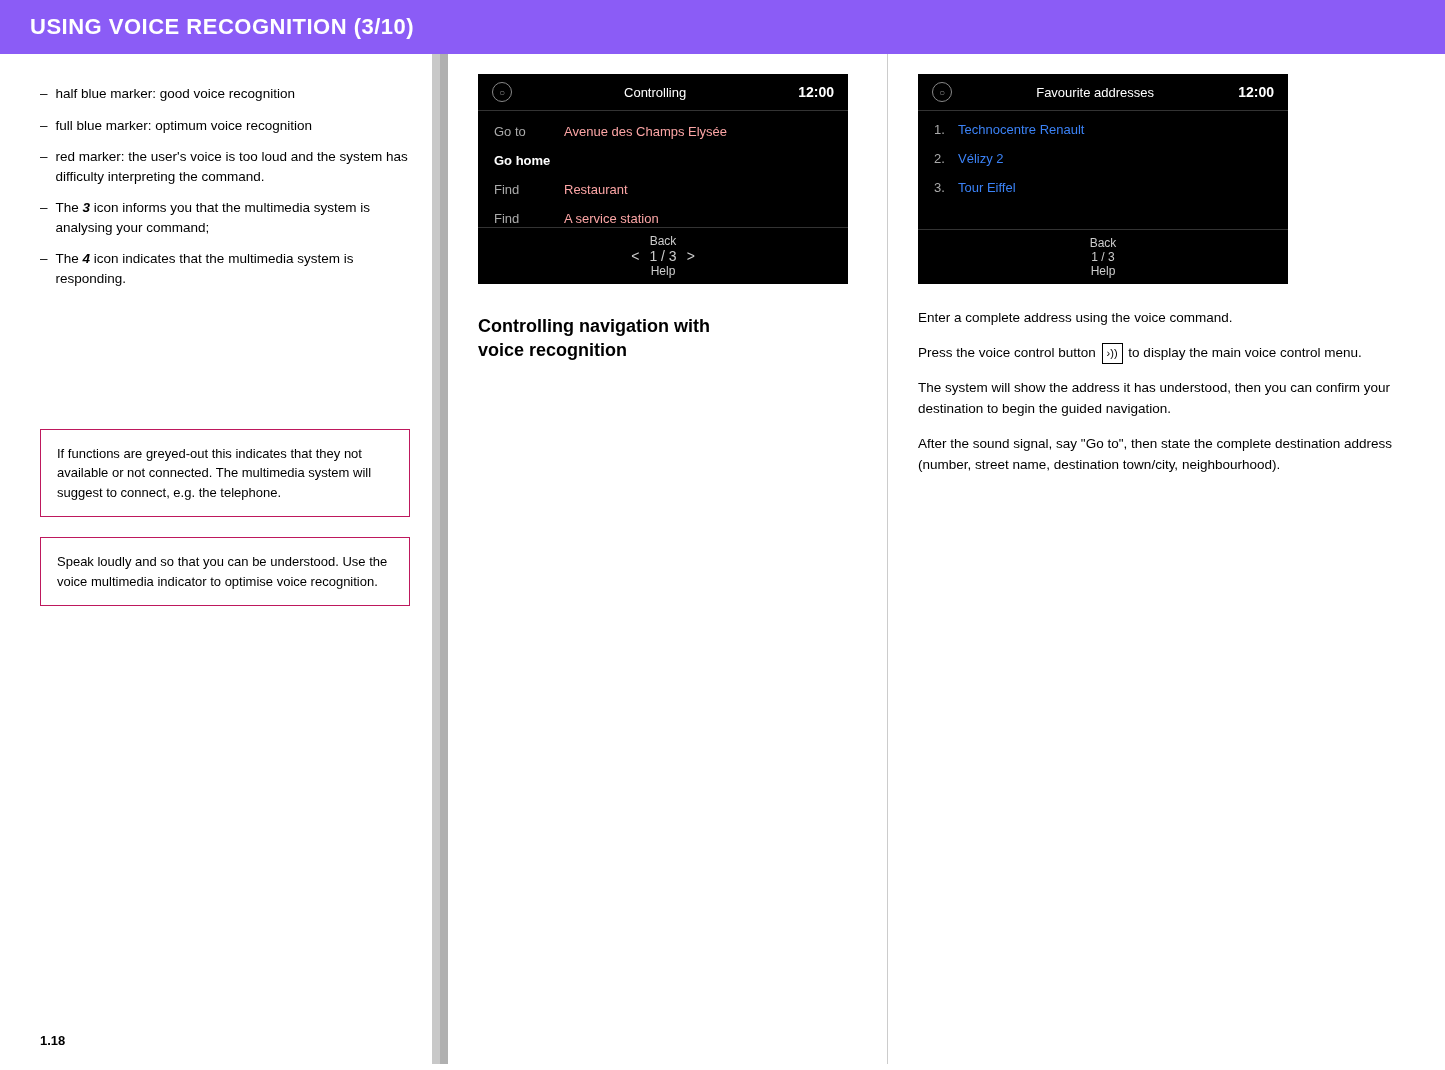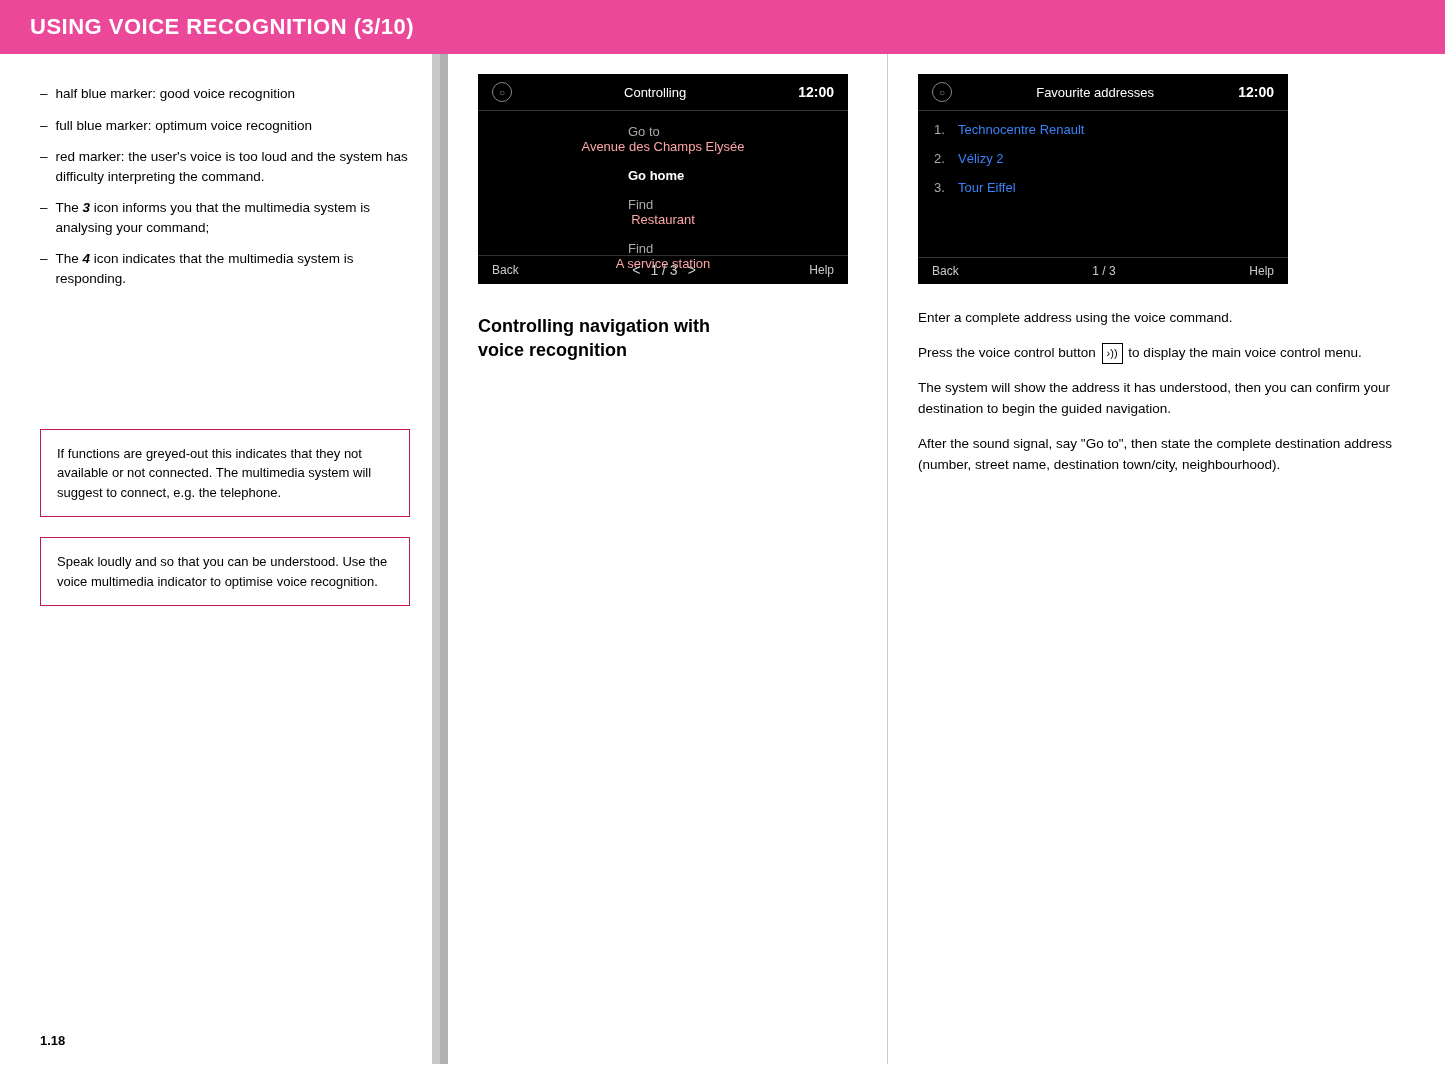--- a/index.html
+++ b/index.html
@@ -14,21 +14,21 @@
 
     .page-container {
       width: 1445px;
       min-height: 1070px;
       padding: 0;
       position: relative;
     }
 
     
     .page-header {
-      background: #ec4899;
+      background: #8b5cf6;
       color: #fff;
       padding: 14px 30px;
       font-size: 22px;
       font-weight: bold;
       letter-spacing: 0.5px;
     }
 
     
     .content-area {
       display: flex;
@@ -143,21 +143,20 @@
 
     .screen-body {
       padding: 6px 0;
     }
 
     .screen-row {
       display: flex;
       padding: 7px 16px;
       font-size: 13px;
       align-items: center;
-      flex-direction: column;
     }
 
     .screen-row .row-label {
       color: #aaa;
       width: 70px;
       flex-shrink: 0;
     }
 
     .screen-row .row-label.bold {
       color: #fff;
@@ -173,20 +172,21 @@
       bottom: 0;
       left: 0;
       right: 0;
       display: flex;
       justify-content: space-between;
       align-items: center;
       padding: 6px 14px;
       border-top: 1px solid #333;
       font-size: 12px;
       color: #ccc;
+      flex-direction: column;
     }
 
     .screen-footer .nav-controls {
       display: flex;
       align-items: center;
       gap: 10px;
     }
 
     .screen-footer .nav-controls span {
       font-size: 14px;

